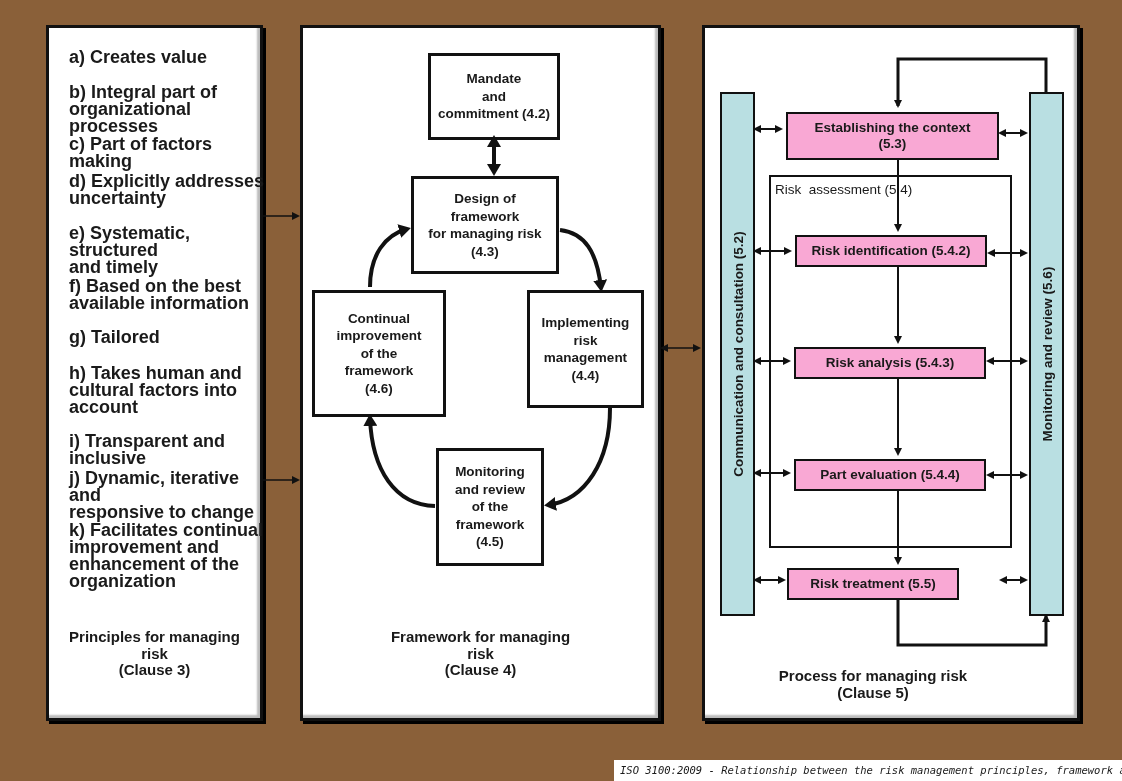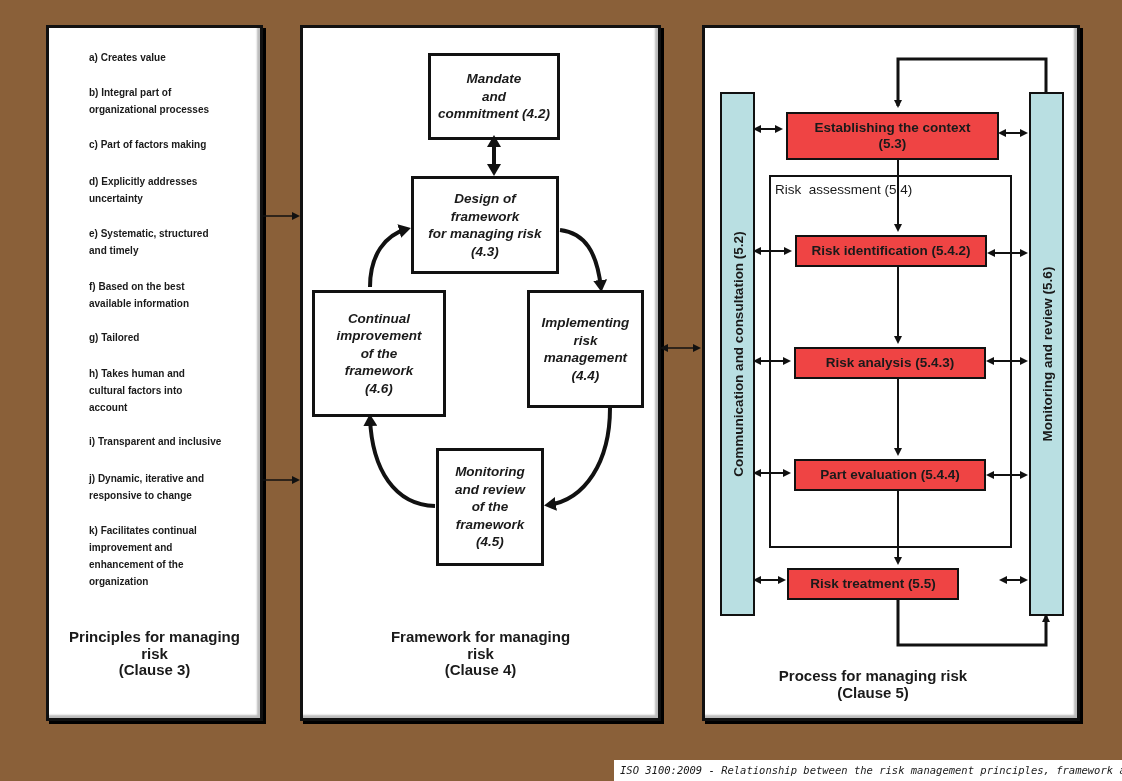--- a/index.html
+++ b/index.html
@@ -3,26 +3,26 @@
 <meta charset="utf-8">
 <style>
   html, body { margin:0; padding:0; }
   body { width:1122px; height:781px; background:#8a6039; position:relative; overflow:hidden;
          font-family:"Liberation Sans", sans-serif; color:#1a1a1a; }
   .panel { position:absolute; background:#fff; border:3px solid #111;
            box-shadow: 3px 3px 0 #000, inset -3px -3px 2px #bbb; box-sizing:border-box; }
   #p1 { left:46px; top:25px; width:217px; height:696px; }
   #p2 { left:300px; top:25px; width:361px; height:696px; }
   #p3 { left:702px; top:25px; width:378px; height:696px; }
-  .principle { position:absolute; left:20px; width:200px; font-weight:bold; font-size:10px; line-height:17px; white-space:pre-line;margin-left:20px; }
+  .principle { position:absolute; left:20px; width:200px; font-weight:bold; font-size:18px; line-height:17px; white-space:pre-line; }
   .caption { position:absolute; text-align:center; font-weight:bold; font-size:15px; line-height:16.5px; white-space:pre-line; }
   .box { position:absolute; border:3px solid #111; background:#fff; box-sizing:border-box;
          display:flex; align-items:center; justify-content:center; text-align:center;
-         font-weight:bold; font-size:13.5px; line-height:17.5px; white-space:pre-line;font-style:italic; }
-  .pbox { position:absolute; border:2px solid #111; background:#ef4444; box-sizing:border-box;
+         font-weight:bold; font-size:13.5px; line-height:17.5px; white-space:pre-line; }
+  .pbox { position:absolute; border:2px solid #111; background:#f9a8d4; box-sizing:border-box;
           display:flex; align-items:center; justify-content:center; text-align:center;
           font-weight:bold; font-size:13.5px; line-height:16px; white-space:pre-line; }
   .bar { position:absolute; background:#b9dfe2; border:2px solid #111; box-sizing:border-box; }
   .bar-label { position:absolute; left:50%; top:50%; transform:translate(-50%,-50%) rotate(-90deg);
                white-space:nowrap; font-weight:bold; font-size:13.5px; }
   .assess { position:absolute; border:2px solid #111; box-sizing:border-box; }
   .assess-label { position:absolute; left:4px; top:5px; font-weight:normal; font-size:13.5px; white-space:pre; }
   svg.overlay { position:absolute; left:0; top:0; width:1122px; height:781px; pointer-events:none; }
   #footer { position:absolute; left:614px; top:760px; width:508px; height:21px; background:#fff;
             font-family:"DejaVu Sans Mono", monospace; font-style:italic; font-size:10.5px;

